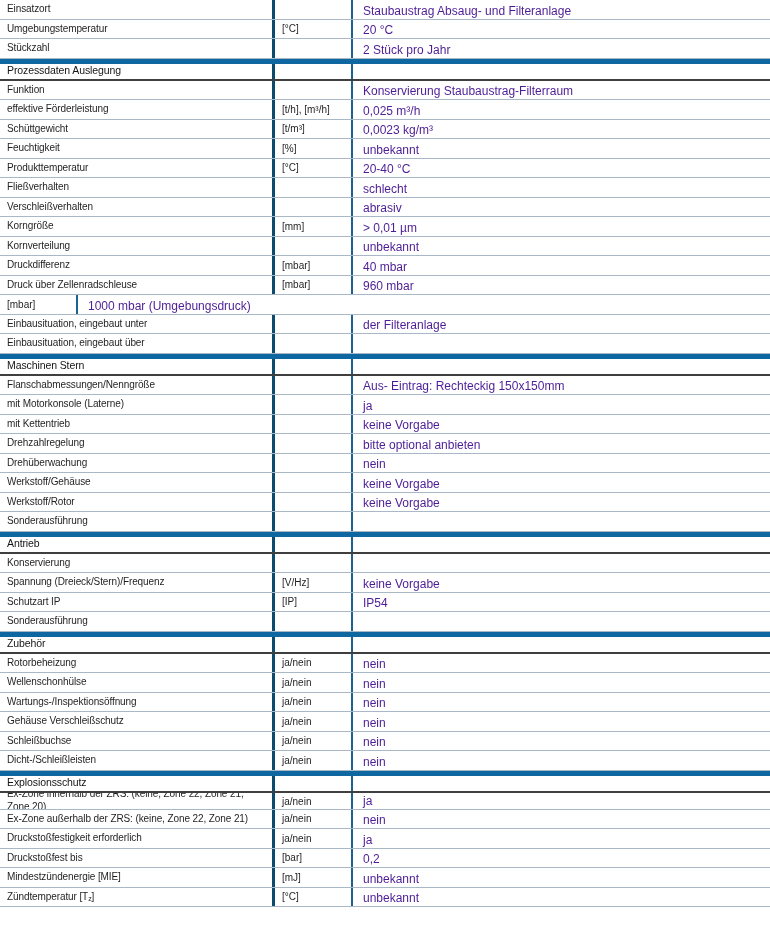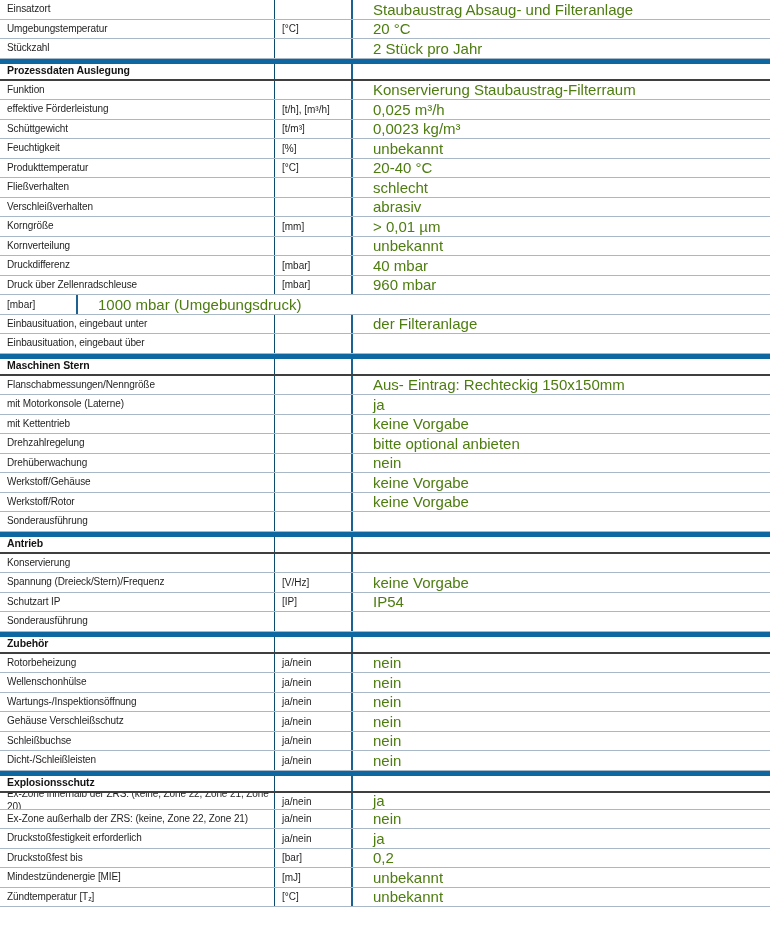--- a/index.html
+++ b/index.html
@@ -33,21 +33,21 @@
     height: 22px;
     border-top: 5px solid #0f67a1;
     border-bottom: 2px solid #3f3f3f;
   }
   .cell {
     box-sizing: border-box;
     overflow: hidden;
   }
   .cell.label {
     width: 275px;
-    border-right: 1px solid #0c4a6e;
+    border-right: 3px solid #0c4a6e;
     padding-left: 7px;
     padding-right: 5px;
     display: flex;
     align-items: center;
     font-size: 10px;
     letter-spacing: -0.1px;
     color: #1f1f1f;
     line-height: 1.25;
   }
   .row.data:not(.tall) .cell.label { white-space: nowrap; }
@@ -56,32 +56,32 @@
     border-right: 2px solid #1b6191;
     padding-left: 7px;
     display: flex;
     align-items: center;
     font-size: 10px;
     color: #1f1f1f;
     white-space: nowrap;
   }
   .cell.value {
     flex: 1;
-    padding-left: 20px;
+    padding-left: 10px;
     display: flex;
     align-items: flex-end;
     padding-bottom: 1px;
-    font-size: 15px;
-    color: #4d7c0f;
+    font-size: 12px;
+    color: #4c1d95;
     white-space: nowrap;
   }
   .tall .cell.unit { align-items: flex-start; padding-top: 3px; }
   .tall .cell.value { align-items: center; padding-bottom: 0; }
   .section .cell.label {
-    font-weight: bold;
+    font-weight: normal;
     font-size: 10.5px;
     color: #141414;
   }
   .sub {
     font-size: 7px;
     position: relative;
     top: 3px;
   }
 </style>
 </head>

